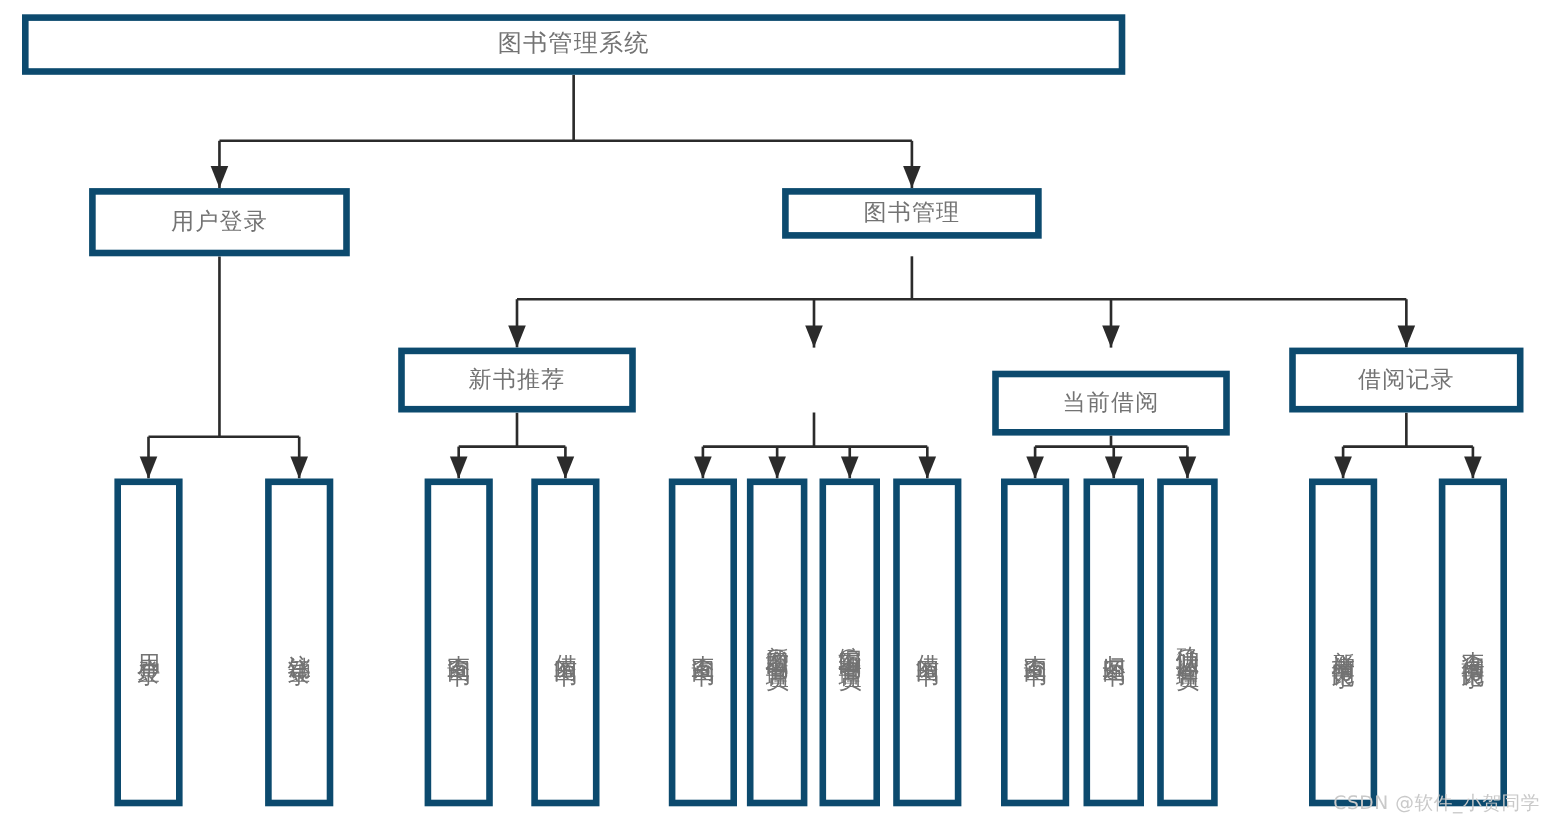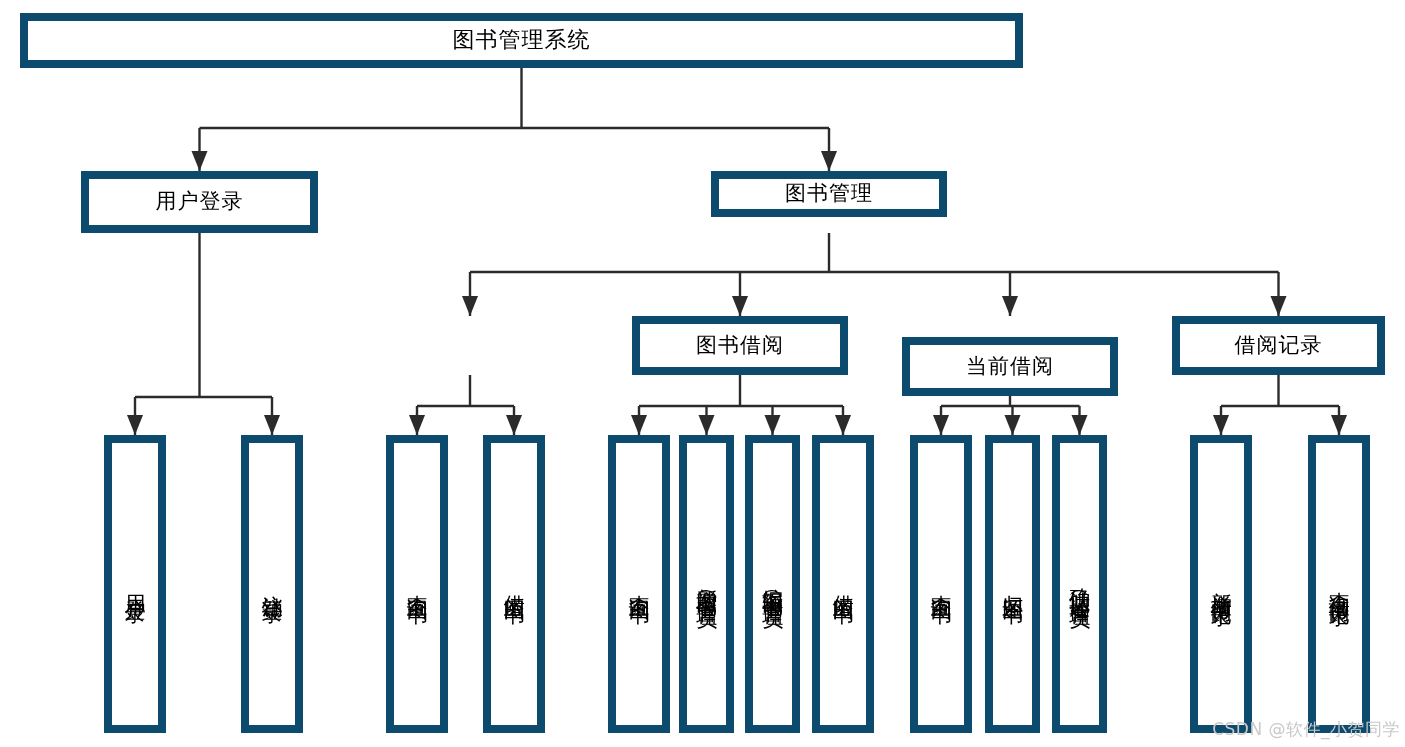--- a/index.html
+++ b/index.html
@@ -13,26 +13,26 @@
   #canvas {
     position: relative;
     width: 1405px;
     height: 747px;
     background: #ffffff;
     overflow: hidden;
   }
   .node {
     position: absolute;
     box-sizing: border-box;
-    border: 8px solid #0c4a6e;
+    border: 6px solid #0c4a6e;
     background: #ffffff;
     display: flex;
     align-items: center;
     justify-content: center;
-    color: #000000;
+    color: #737373;
   }
   .node.h {
     font-size: 21px;
     line-height: 1.2;
     letter-spacing: 1px;
     white-space: nowrap;
   }
   .node.v {
     writing-mode: vertical-rl;
     text-orientation: upright;
@@ -138,22 +138,22 @@
     <span>图书管理系统</span>
   </div>
 
   <div class="node h" id="node-user-login" style="left: 81px; top: 171px; width: 237px; height: 62px;">
     <span>用户登录</span>
   </div>
   <div class="node h" id="node-book-manage" style="left: 711px; top: 171px; width: 236px; height: 46px;">
     <span>图书管理</span>
   </div>
 
-  <div class="node h" id="node-book-borrow" style="left: 632px; top: 316px; width: 216px; height: 59px;">
-    <span>图书借阅</span>
+  <div class="node h" id="node-new-book-recommend" style="left: 362px; top: 316px; width: 216px; height: 59px;">
+    <span>新书推荐</span>
   </div>
   <div class="node h" id="node-current-borrow" style="left: 902px; top: 316px; width: 216px; height: 59px; margin-top: 21px;">
     <span>当前借阅</span>
   </div>
   <div class="node h" id="node-borrow-record" style="left: 1172px; top: 316px; width: 213px; height: 59px;">
     <span>借阅记录</span>
   </div>
 
   <div class="node v" id="node-leaf-0" style="left: 104px; top: 435px; width: 62px; height: 298px;">
     <span>用户登录</span>

